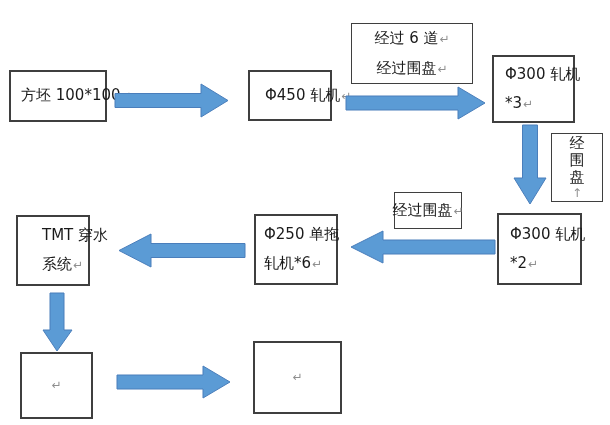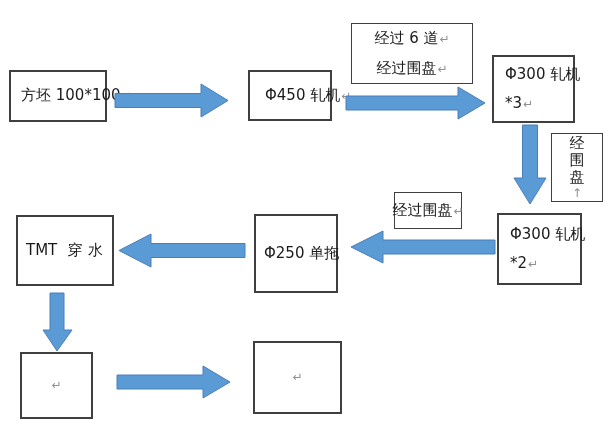--- a/index.html
+++ b/index.html
@@ -21,22 +21,22 @@
   .vmark{line-height:14px;text-align:center;color:#8f8f8f;font-size:12px;}
 
   
   .n-billet{left:9px;top:70px;width:98px;height:52px;padding-left:10px;}
   .n-m450{left:248px;top:70px;width:84px;height:51px;padding-left:15px;}
   .n-note6{left:351px;top:23px;width:122px;height:61px;align-items:center;}
   .n-m300a{left:492px;top:55px;width:83px;height:68px;padding-left:11px;}
   .n-vloop{left:551px;top:133px;width:52px;height:69px;align-items:center;justify-content:center;}
   .n-m300b{left:497px;top:213px;width:85px;height:72px;padding-left:11px;}
   .n-noteloop{left:394px;top:192px;width:68px;height:37px;align-items:center;}
-  .n-m250{left:254px;top:214px;width:84px;height:79px;padding-left:8px;}
-  .n-tmt{left:16px;top:215px;width:98px;height:71px;padding-left:8px;padding-right:9px;}
+  .n-m250{left:254px;top:214px;width:84px;height:71px;padding-left:8px;}
+  .n-tmt{left:16px;top:215px;width:74px;height:71px;padding-left:24px;padding-right:9px;}
   .n-cool{left:20px;top:352px;width:73px;height:67px;align-items:center;}
   .n-coll{left:253px;top:341px;width:89px;height:73px;align-items:center;}
 
   
   .arrow{position:absolute;overflow:visible;}
   .arrow polygon{fill:#5b9bd5;stroke:#4a7ebb;stroke-width:1;}
   .a1{left:115px;top:83px;}
   .a2{left:346px;top:86px;}
   .a3{left:513px;top:125px;}
   .a4{left:350px;top:230px;}
@@ -94,28 +94,30 @@
   <div class="node note n-noteloop">
     <div class="tl center"><span>经过围盘</span><span class="rm">↵</span></div>
   </div>
 
   <svg class="arrow a4" width="146" height="34">
     <polygon points="145,10 33,10 33,1 1,17 33,33 33,24 145,24"></polygon>
   </svg>
 
   <div class="node n-m250">
     <div class="tl"><span>Φ250 单拖</span></div>
+    <div class="tl"><span>轧机*6</span><span class="rm">↵</span></div>
   </div>
 
   <svg class="arrow a5" width="128" height="35">
     <polygon points="127,10.5 33,10.5 33,1 1,17.5 33,34 33,24.5 127,24.5"></polygon>
   </svg>
 
   <div class="node n-tmt">
     <div class="tl just"><span>TMT 穿水</span></div>
+    <div class="tl"><span>系统</span><span class="rm">↵</span></div>
   </div>
 
   <svg class="arrow a6" width="31" height="59">
     <polygon points="8,0 22,0 22,37 30,37 15,58 1,37 8,37"></polygon>
   </svg>
 
   <div class="node n-cool">
     <div class="tl center rm-solo">↵</div>
   </div>
 

